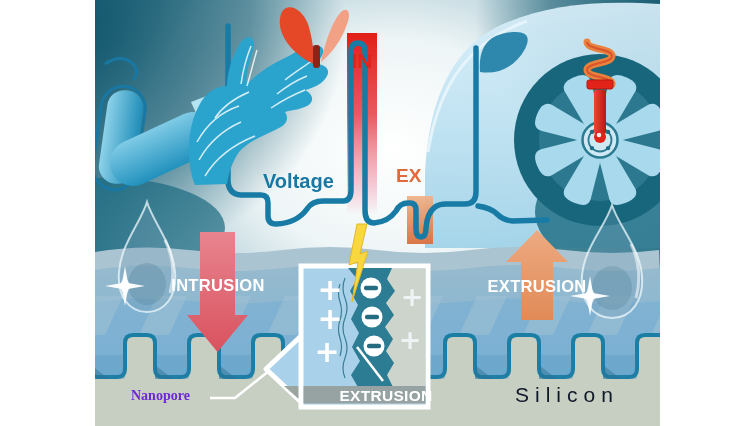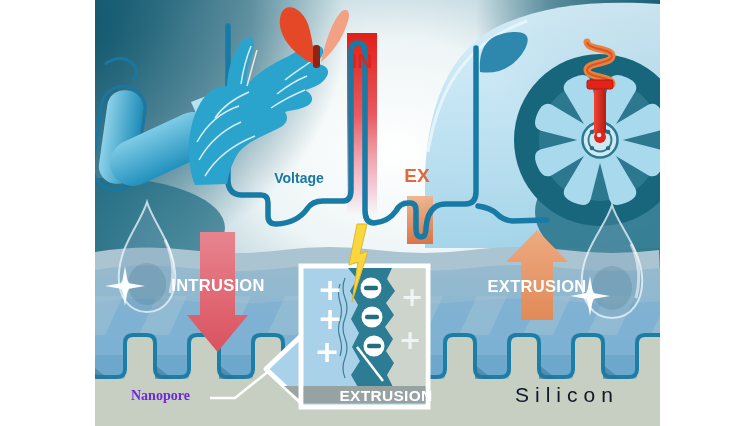--- a/index.html
+++ b/index.html
@@ -2,22 +2,22 @@
 <html><head>
 <meta charset="utf-8">
 <style>
   html,body{margin:0;padding:0;background:#ffffff;}
   .stage{position:relative;width:756px;height:426px;background:#ffffff;overflow:hidden;
          font-family:"Liberation Sans",sans-serif;}
   .canvas{position:absolute;left:95px;top:0;width:565px;height:426px;overflow:hidden;}
   .canvas svg{position:absolute;left:0;top:0;}
   .lbl{position:absolute;white-space:nowrap;font-family:"Liberation Sans",sans-serif;}
   .lbl-in{left:248px;top:6px;width:38px;text-align:center;font-size:21px;font-weight:bold;color:#e2231c;margin-top:43px;}
-  .lbl-ex{left:301px;top:165px;width:42px;text-align:center;font-size:19px;font-weight:bold;color:#e06a3c;}
-  .lbl-voltage{left:168px;top:170px;width:72px;text-align:center;font-size:14px;font-weight:bold;color:#1878a3;}
+  .lbl-ex{left:301px;top:165px;width:42px;font-size:19px;font-weight:bold;color:#e06a3c;}
+  .lbl-voltage{left:168px;top:170px;width:72px;text-align:left;font-size:20px;font-weight:bold;color:#1878a3;}
   .lbl-intrusion{left:71px;top:276px;width:104px;text-align:center;font-size:16.5px;font-weight:bold;color:#ffffff;letter-spacing:.3px;}
   .lbl-extrusion{left:390px;top:277px;width:104px;text-align:center;font-size:16.5px;font-weight:bold;color:#ffffff;letter-spacing:.3px;}
   .lbl-friction{left:243px;top:387px;width:96px;text-align:center;font-size:15.5px;font-weight:bold;color:#ffffff;letter-spacing:.3px;}
   .lbl-nanopore{left:36px;top:388px;font-size:14px;font-weight:bold;color:#6d28d9;font-family:Liberation Serif, serif;}
   .lbl-silicon{left:420px;top:383px;font-size:21px;color:#0f172a;letter-spacing:6px;}
 </style>
 </head>
 <body>
 
 <div class="stage">

